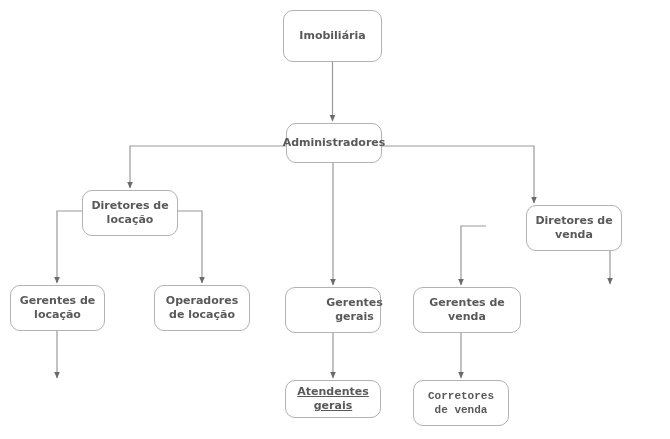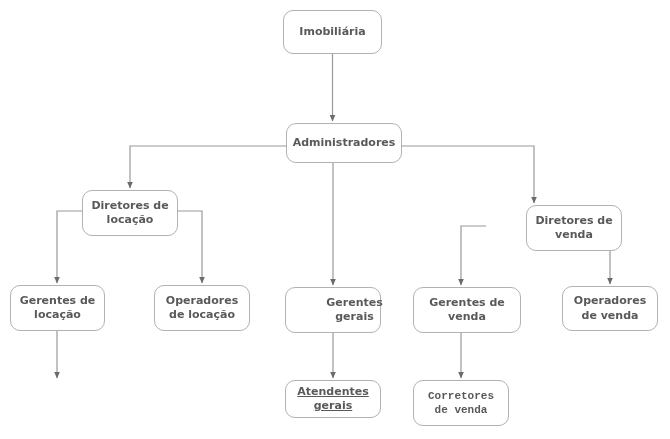--- a/index.html
+++ b/index.html
@@ -55,24 +55,23 @@
       <polyline points="333,163 333,285" fill="none" stroke="#999999" stroke-width="1.2" marker-end="url(#arrowhead)"></polyline>
       <polyline points="82,211 57,211 57,283" fill="none" stroke="#999999" stroke-width="1.2" marker-end="url(#arrowhead)"></polyline>
       <polyline points="178,211 202,211 202,283" fill="none" stroke="#999999" stroke-width="1.2" marker-end="url(#arrowhead)"></polyline>
       <polyline points="486,226 461,226 461,285" fill="none" stroke="#999999" stroke-width="1.2" marker-end="url(#arrowhead)"></polyline>
       <polyline points="582,226 610,226 610,284" fill="none" stroke="#999999" stroke-width="1.2" marker-end="url(#arrowhead)"></polyline>
       <polyline points="57,331 57,378" fill="none" stroke="#999999" stroke-width="1.2" marker-end="url(#arrowhead)"></polyline>
       <polyline points="333,333 333,378" fill="none" stroke="#999999" stroke-width="1.2" marker-end="url(#arrowhead)"></polyline>
       <polyline points="461,333 461,378" fill="none" stroke="#999999" stroke-width="1.2" marker-end="url(#arrowhead)"></polyline>
     </svg>
 
-<div class="node" style="left: 283px; top: 10px; width: 99px; height: 44px; background: rgb(255, 255, 255); border-color: rgb(178, 178, 178); color: rgb(89, 89, 89);">Imobiliária</div>
-    <div class="node" style="left: 286px; top: 123px; width: 116px; height: 40px; background: rgb(255, 255, 255); border-color: rgb(178, 178, 178); color: rgb(89, 89, 89);">Administradores</div>
+<div class="node" style="left: 283px; top: 10px; width: 99px; height: 52px; background: rgb(255, 255, 255); border-color: rgb(178, 178, 178); color: rgb(89, 89, 89);">Imobiliária</div>
+    <div class="node" style="left: 286px; top: 123px; width: 96px; height: 40px; background: rgb(255, 255, 255); border-color: rgb(178, 178, 178); color: rgb(89, 89, 89);">Administradores</div>
     <div class="node" style="left: 82px; top: 190px; width: 96px; height: 46px; background: rgb(255, 255, 255); border-color: rgb(178, 178, 178); color: rgb(89, 89, 89);">Diretores de locação</div>
     <div class="node" style="left: 486px; top: 205px; width: 96px; height: 46px; background: rgb(255, 255, 255); border-color: rgb(178, 178, 178); color: rgb(89, 89, 89); margin-left: 40px;">Diretores de venda</div>
     <div class="node" style="left: 154px; top: 285px; width: 96px; height: 46px; background: rgb(255, 255, 255); border-color: rgb(178, 178, 178); color: rgb(89, 89, 89);">Operadores de locação</div>
     <div class="node" style="left: 10px; top: 285px; width: 95px; height: 46px; background: rgb(255, 255, 255); border-color: rgb(178, 178, 178); color: rgb(89, 89, 89);">Gerentes de locação</div>
     <div class="node" style="left: 285px; top: 287px; width: 96px; height: 46px; background: rgb(255, 255, 255); border-color: rgb(178, 178, 178); color: rgb(89, 89, 89); padding-left: 48px;">Gerentes gerais</div>
     <div class="node" style="left: 413px; top: 287px; width: 108px; height: 46px; background: rgb(255, 255, 255); border-color: rgb(178, 178, 178); color: rgb(89, 89, 89);">Gerentes de venda</div>
-    <div class="node" style="left: 562px; top: 286px; width: 96px; height: 45px; background: rgb(255, 255, 255); border-color: rgb(178, 178, 178); color: rgb(89, 89, 89);">Operadores de venda</div>
     <div class="node" style="left: 285px; top: 380px; width: 96px; height: 38px; background: rgb(255, 255, 255); border-color: rgb(178, 178, 178); color: rgb(89, 89, 89); text-decoration: underline;">Atendentes gerais</div>
     <div class="node" style="left: 413px; top: 380px; width: 96px; height: 46px; background: rgb(255, 255, 255); border-color: rgb(178, 178, 178); color: rgb(89, 89, 89); font-family: Liberation Mono, monospace;">Corretores de venda</div>
   </div>
 
 </body></html>

